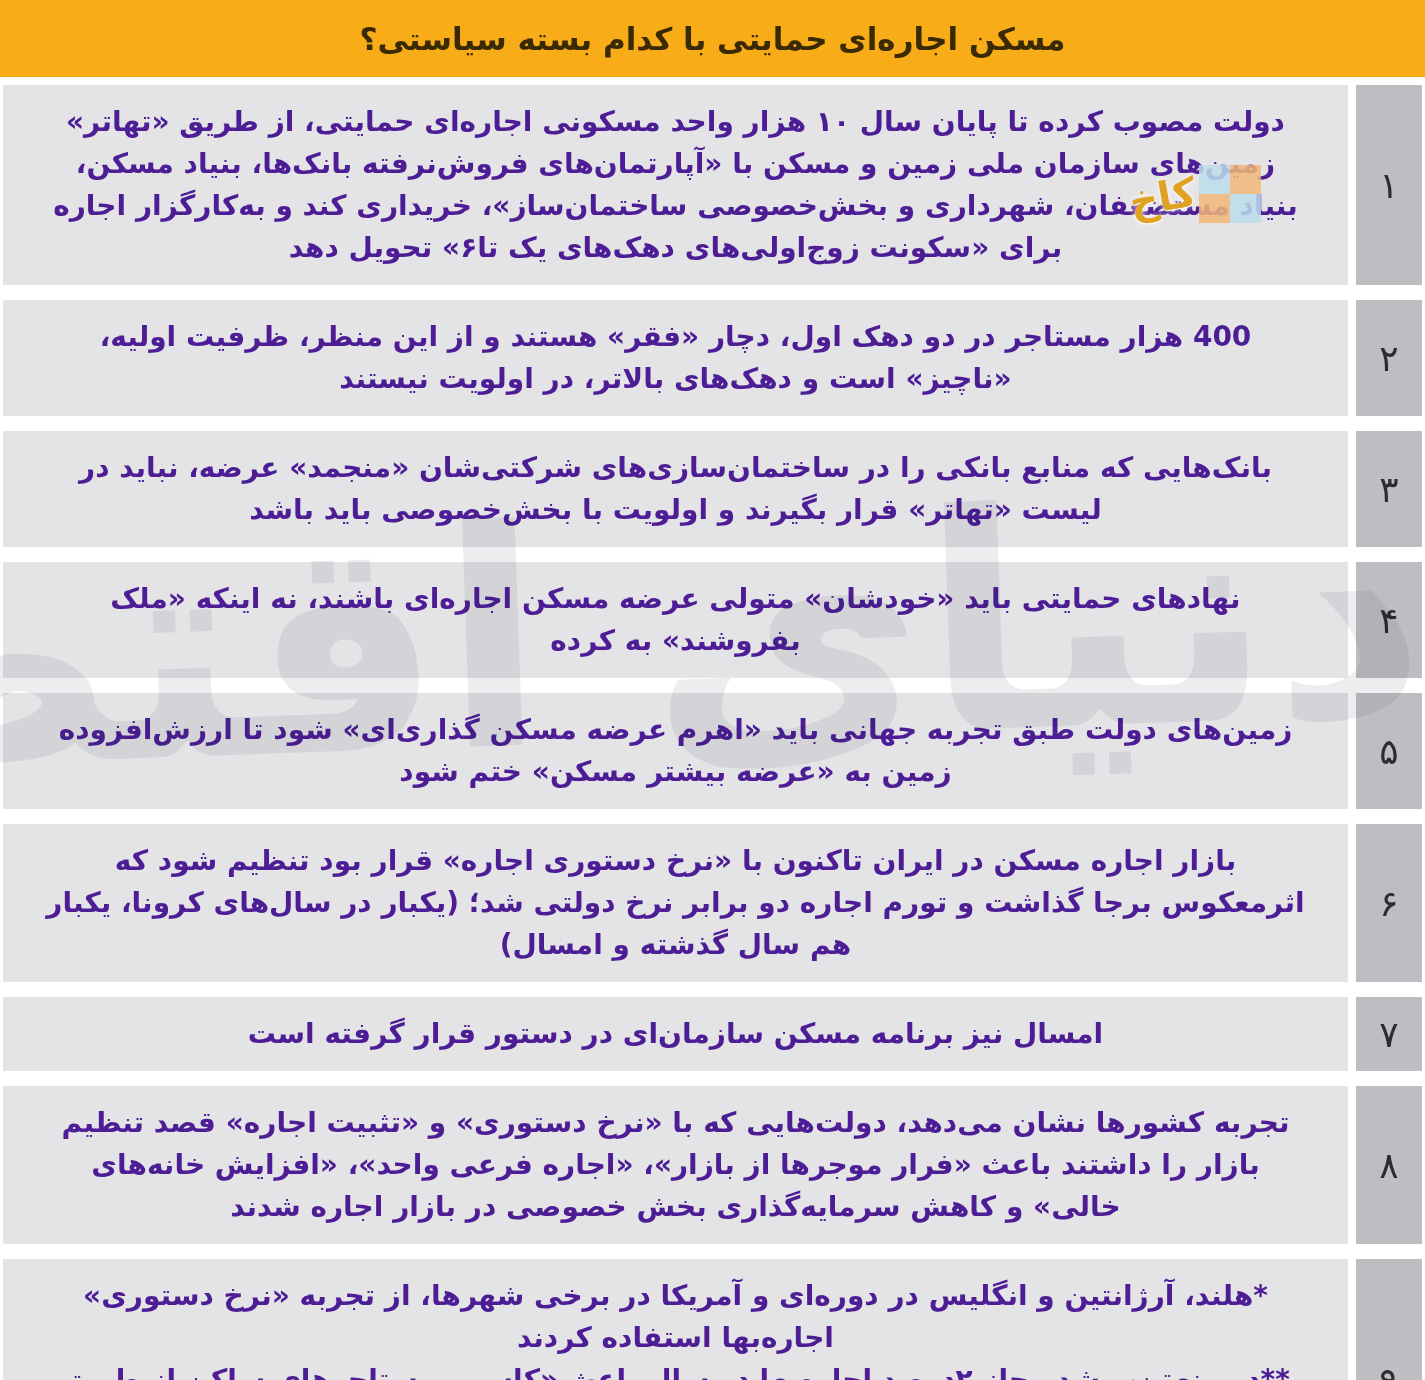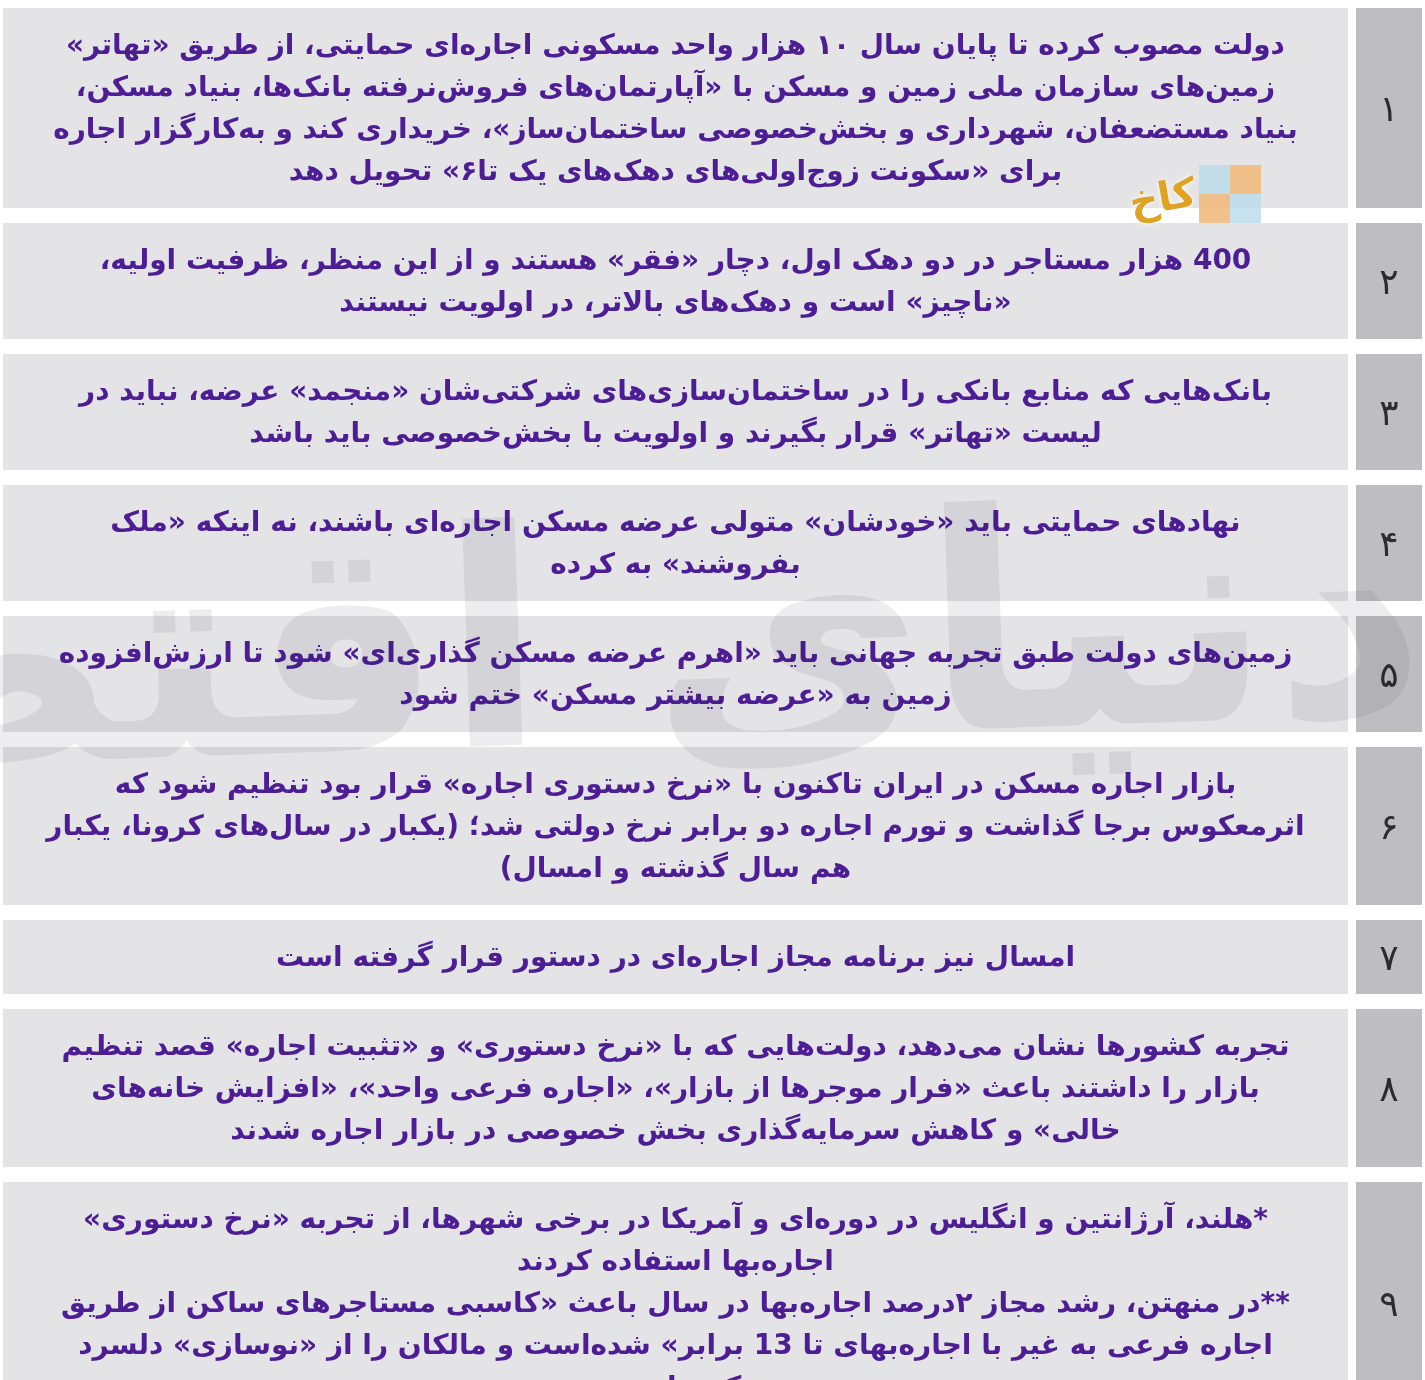--- a/index.html
+++ b/index.html
@@ -78,20 +78,21 @@
     opacity:0.85;
   }
   .sq-o{background:#F2B879;}
   .sq-b{background:#BDDEEC;}
 </style>
 </head>
 <body>
 
 <div class="page">
 
+  <div class="title-bar">مسکن اجاره‌ای حمایتی با کدام بسته سیاستی؟</div>
 
   <div class="rows">
     <div class="row">
       <div class="num r1">۱</div>
       <div class="content r1">دولت مصوب کرده تا پایان سال ۱۰ هزار واحد مسکونی اجاره‌ای حمایتی، از طریق «تهاتر» زمین‌های سازمان ملی زمین و مسکن با «آپارتمان‌های فروش‌نرفته بانک‌ها، بنیاد مسکن، بنیاد مستضعفان، شهرداری و بخش‌خصوصی ساختمان‌ساز»، خریداری کند و به‌کارگزار اجاره برای «سکونت زوج‌اولی‌های دهک‌های یک تا۶» تحویل دهد</div>
     </div>
     <div class="row">
       <div class="num r2">۲</div>
       <div class="content r2">400 هزار مستاجر در دو دهک اول، دچار «فقر» هستند و از این منظر، ظرفیت اولیه، «ناچیز» است و دهک‌های بالاتر، در اولویت نیستند</div>
     </div>
@@ -106,21 +107,21 @@
     <div class="row">
       <div class="num r5">۵</div>
       <div class="content r5">زمین‌های دولت طبق تجربه جهانی باید «اهرم عرضه مسکن گذاری‌ای» شود تا ارزش‌افزوده زمین به «عرضه بیشتر مسکن» ختم شود</div>
     </div>
     <div class="row">
       <div class="num r6">۶</div>
       <div class="content r6">بازار اجاره مسکن در ایران تاکنون با «نرخ دستوری اجاره» قرار بود تنظیم شود که اثرمعکوس برجا گذاشت و تورم اجاره دو برابر نرخ دولتی شد؛ (یکبار در سال‌های کرونا، یکبار هم سال گذشته و امسال)</div>
     </div>
     <div class="row">
       <div class="num r7">۷</div>
-      <div class="content r7">امسال نیز برنامه مجاز اجاره‌ای در دستور قرار گرفته است</div>
+      <div class="content r7">امسال نیز برنامه مسکن سازمان‌ای در دستور قرار گرفته است</div>
     </div>
     <div class="row">
       <div class="num r8">۸</div>
       <div class="content r8">تجربه کشورها نشان می‌دهد، دولت‌هایی که با «نرخ دستوری» و «تثبیت اجاره» قصد تنظیم بازار را داشتند باعث «فرار موجرها از بازار»، «اجاره فرعی واحد»، «افزایش خانه‌های خالی» و کاهش سرمایه‌گذاری بخش خصوصی در بازار اجاره شدند</div>
     </div>
     <div class="row">
       <div class="num r9">۹</div>
       <div class="content r9">*هلند، آرژانتین و انگلیس در دوره‌ای و آمریکا در برخی شهرها، از تجربه «نرخ دستوری» اجاره‌بها استفاده کردند
 **در منهتن، رشد مجاز ۲درصد اجاره‌بها در سال باعث «کاسبی مستاجرهای ساکن از طریق اجاره فرعی به غیر با اجاره‌بهای تا 13 برابر» شده‌است و مالکان را از «نوسازی» دلسرد کرده‌است</div>
     </div>

